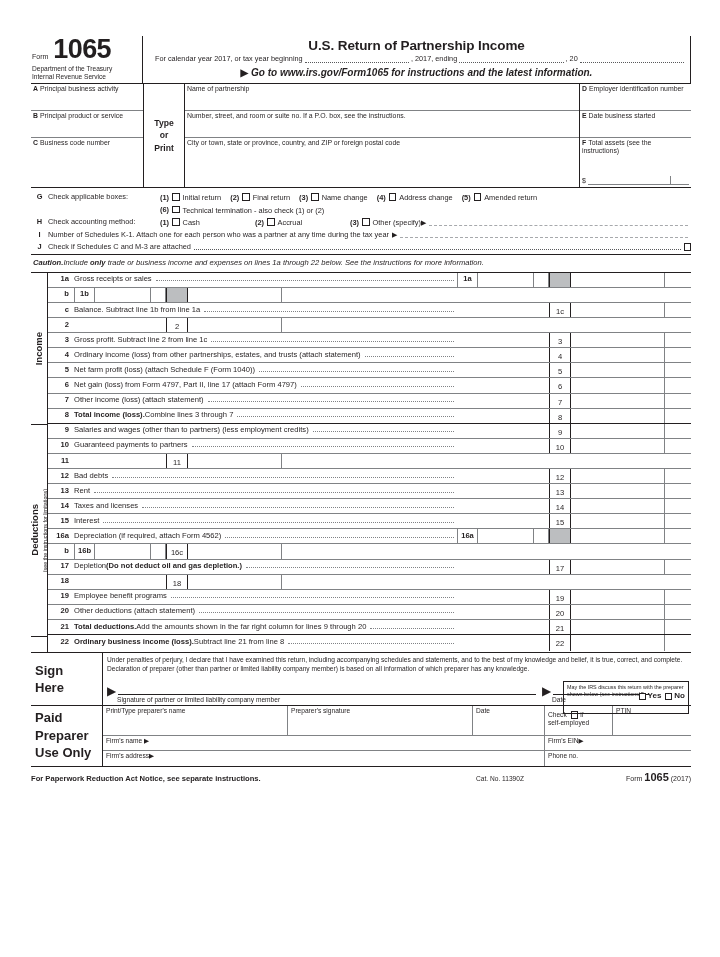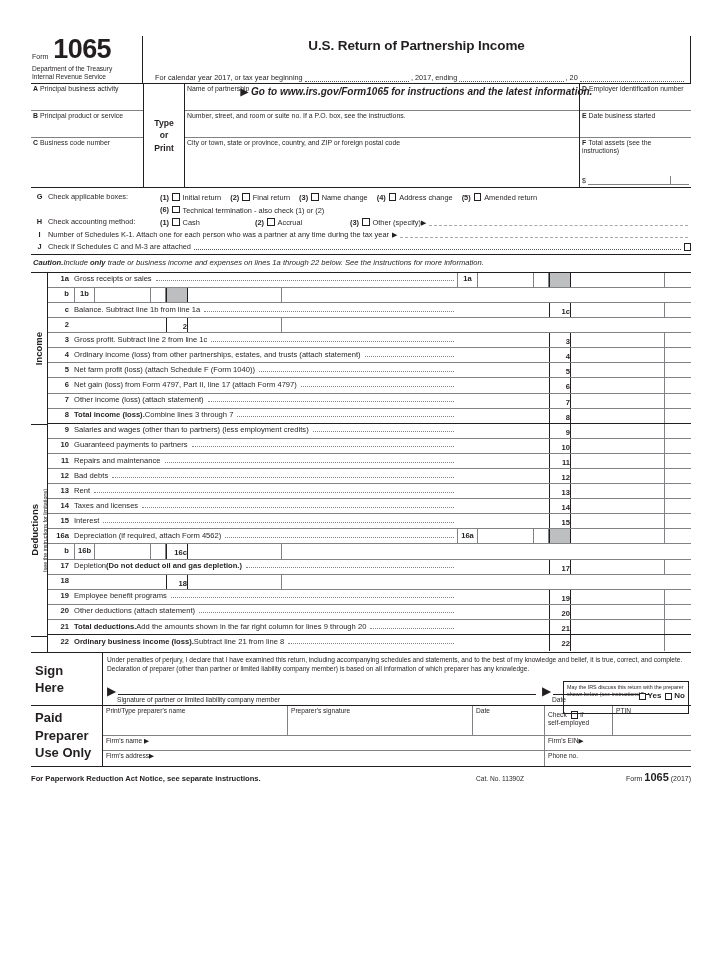--- a/index.html
+++ b/index.html
@@ -42,21 +42,21 @@
   }
   .dept { font-size: 6.6px; line-height: 1.25; margin-top: 2px; }
   .hdr-mid {
     flex: 1;
     padding: 1px 4px 0 4px;
     border-right: 1.6px solid #231f20;
     text-align: center;
   }
   .title-main { font-size: 13.5px; font-weight: bold; letter-spacing: -0.1px; margin-top: 1px;}
   .cal-line {
-    font-size: 7.3px; margin-top: 20px; text-align: left; padding-left: 8px;
+    font-size: 7.3px; margin-top: 1px; text-align: left; padding-left: 8px;
     display: flex; align-items: flex-end; white-space: nowrap;
   }
   .dots-u {
     display: inline-block; flex: 1;
     border-bottom: 0.8px dotted #58595b;
     height: 8px; margin: 0 2px;
   }
   .goto-line { font-size: 10px; font-weight: bold; margin-top: 4px; font-style: italic;}
   .goto-line .nonital { font-style: normal; }
   .hdr-right {
@@ -142,21 +142,21 @@
   .leader { flex: 1; border-bottom: 0.9px dotted #808285; height: 6px; margin: 0 3px 1.5px 4px; min-width: 10px;}
   .subbox {
     width: 92px; flex: 0 0 92px; display: flex;
     border-left: 0.9px solid #808285; border-right: 0.9px solid #808285;
   }
   .subbox .sb-n { width: 20px; flex: 0 0 20px; font-weight: bold; text-align: center; padding-top: 2.6px; border-right: 0.9px solid #808285;}
   .subbox .sb-a { flex: 1; border-right: 0.9px solid #808285;}
   .subbox .sb-c { width: 14px; flex: 0 0 14px;}
   .spacer92 { width: 92px; flex: 0 0 92px; }
   .numbox {
-    width: 22px; flex: 0 0 22px; text-align: right; font-weight: bold;
+    width: 22px; flex: 0 0 22px; text-align: center; font-weight: normal;
     border-left: 1.1px solid #231f20; border-right: 1.1px solid #231f20;
     padding-top: 5px;
   }
   .numbox.shaded { background: #bcbec0; }
   .amt { width: 94px; flex: 0 0 94px; border-right: 0.9px solid #808285;}
   .cents { width: 26px; flex: 0 0 26px;}
 
   
   .sign { display: flex; border-bottom: 1.6px solid #231f20; }
   .sign-l {
@@ -463,24 +463,20 @@
             <span>Guaranteed payments to partners</span>
             <span class="leader"></span>
           </div>
         <div class="spacer92"></div>
         <div class="numbox">10</div>
         <div class="amt"></div>
         <div class="cents"></div>
       </div>
       <div class="lrow">
         <div class="lnum">11</div>
-        <div class="ltext">
-            <span>Repairs and maintenance</span>
-            <span class="leader"></span>
-          </div>
         <div class="spacer92"></div>
         <div class="numbox">11</div>
         <div class="amt"></div>
         <div class="cents"></div>
       </div>
       <div class="lrow">
         <div class="lnum">12</div>
         <div class="ltext">
             <span>Bad debts</span>
             <span class="leader"></span>

